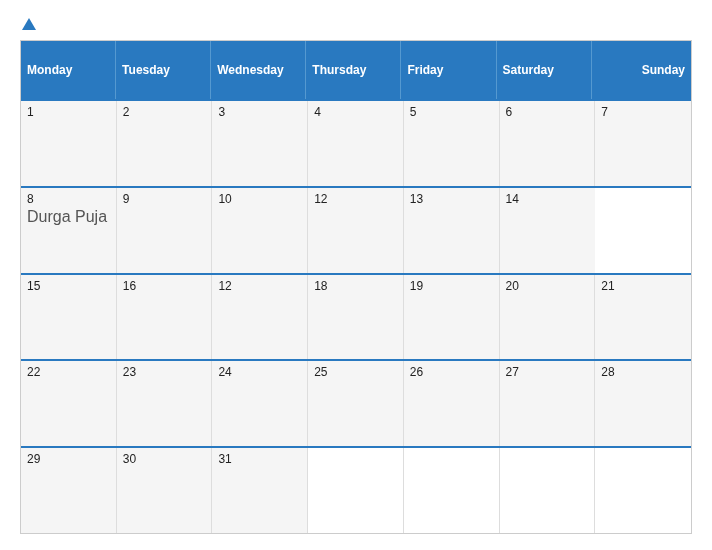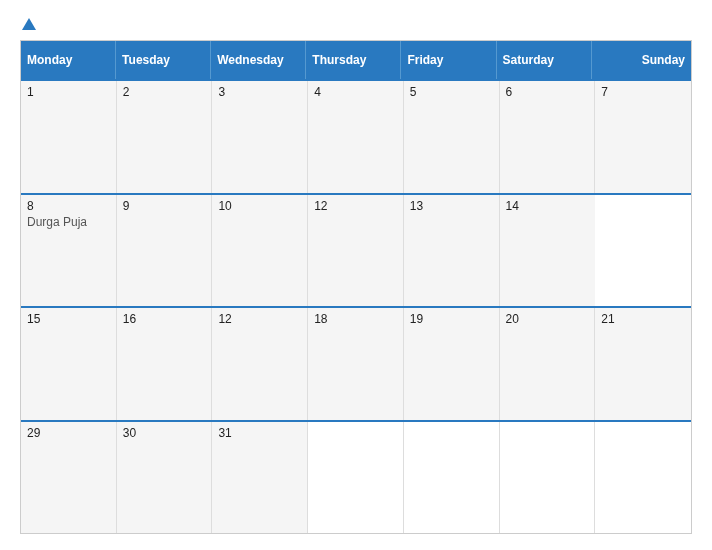--- a/index.html
+++ b/index.html
@@ -75,21 +75,21 @@
     }
     .cal-header {
       display: grid;
       grid-template-columns: repeat(7, 1fr);
       background: #2979c0;
     }
     .cal-header-cell {
       color: #fff;
       font-size: 12px;
       font-weight: bold;
-      padding: 12px 6px;
+      padding: 22px 6px;
       border-right: 1px solid #5599d0;
       text-align: left;
     }
     .cal-header-cell:last-child {
       border-right: none;
       margin-left: 44px;
     }
     .cal-body {
       flex: 1;
       display: flex;
@@ -114,21 +114,21 @@
     }
     .cal-cell.empty {
       background: #fff;
     }
     .day-num {
       font-size: 12px;
       color: #222;
       font-weight: normal;
     }
     .holiday-label {
-      font-size: 12px;
+      font-size: 16px;
       color: #555;
       margin-top: 2px;
     }
   </style>
 </head>
 <body>
 
 <div class="page">
   <div class="header">
     <div class="logo">
@@ -216,20 +216,43 @@
           </div>
           <div class="cal-cell">
             <span class="day-num">20</span>
           </div>
           <div class="cal-cell">
             <span class="day-num">21</span>
           </div>
         </div>
         <div class="cal-week">
           <div class="cal-cell">
+            <span class="day-num">22</span>
+          </div>
+          <div class="cal-cell">
+            <span class="day-num">23</span>
+          </div>
+          <div class="cal-cell">
+            <span class="day-num">24</span>
+          </div>
+          <div class="cal-cell">
+            <span class="day-num">25</span>
+          </div>
+          <div class="cal-cell">
+            <span class="day-num">26</span>
+          </div>
+          <div class="cal-cell">
+            <span class="day-num">27</span>
+          </div>
+          <div class="cal-cell">
+            <span class="day-num">28</span>
+          </div>
+        </div>
+        <div class="cal-week">
+          <div class="cal-cell">
             <span class="day-num">29</span>
           </div>
           <div class="cal-cell">
             <span class="day-num">30</span>
           </div>
           <div class="cal-cell">
             <span class="day-num">31</span>
           </div>
           <div class="cal-cell empty"></div>
           <div class="cal-cell empty"></div>

